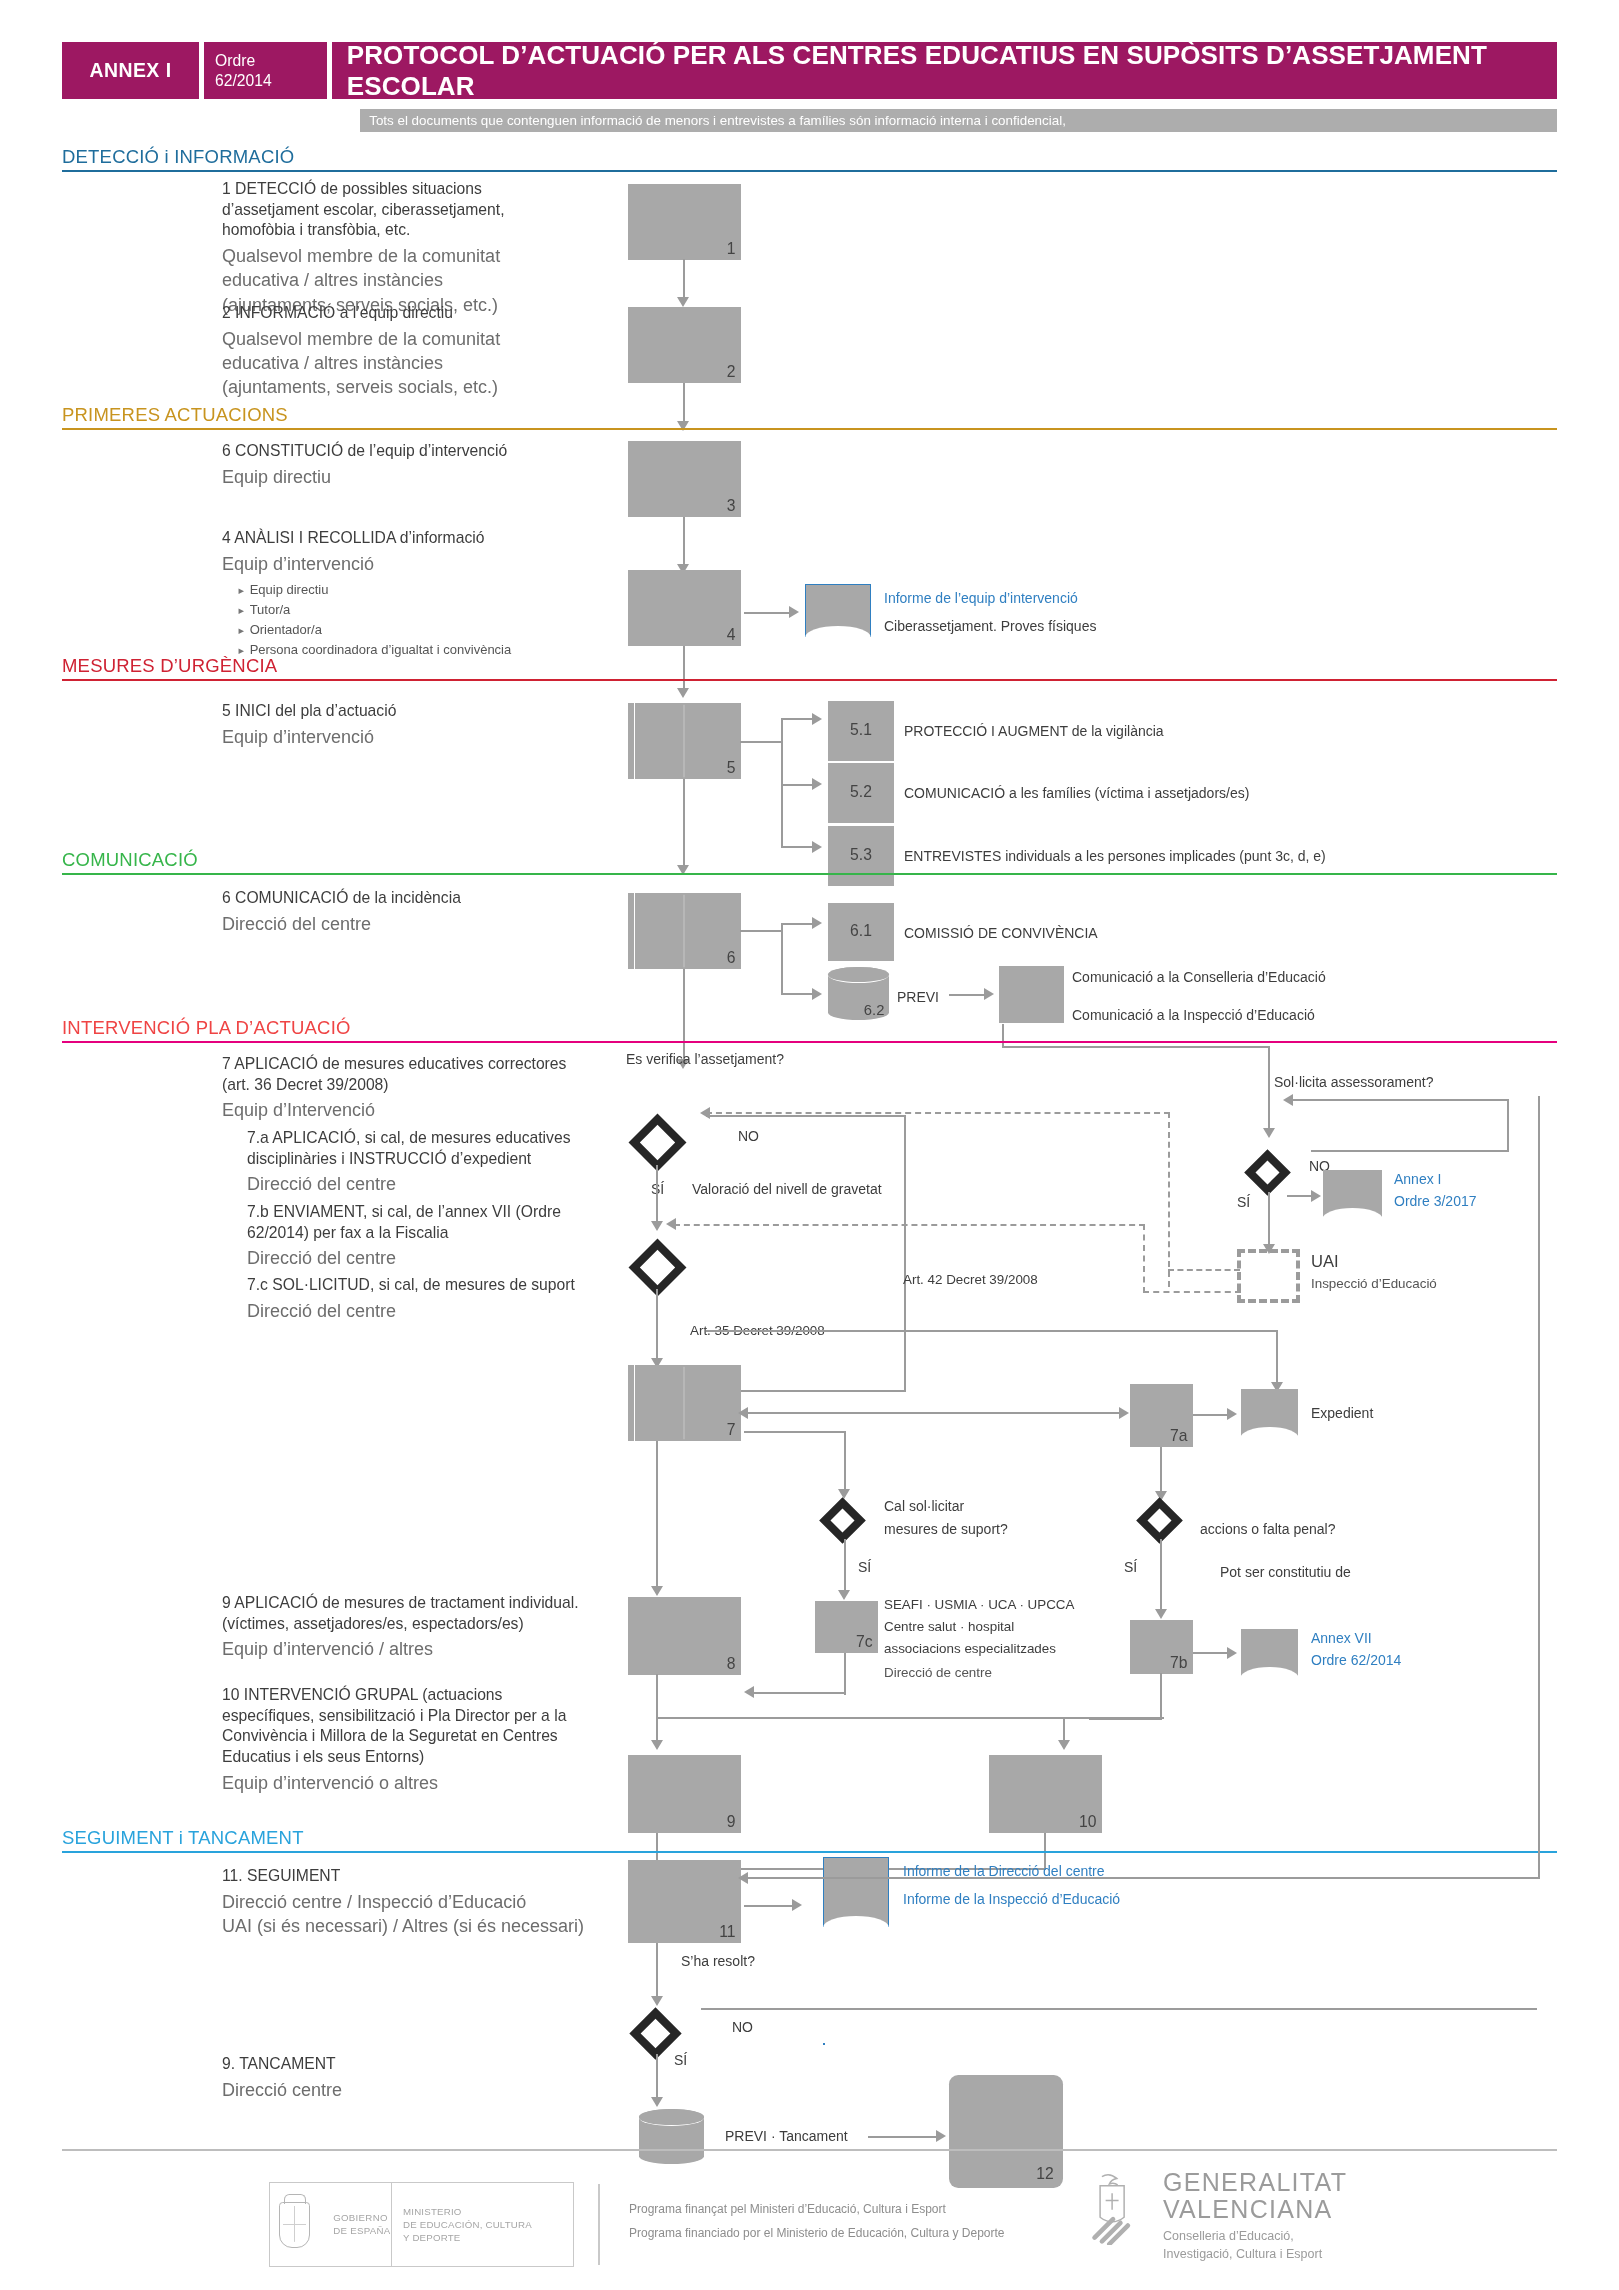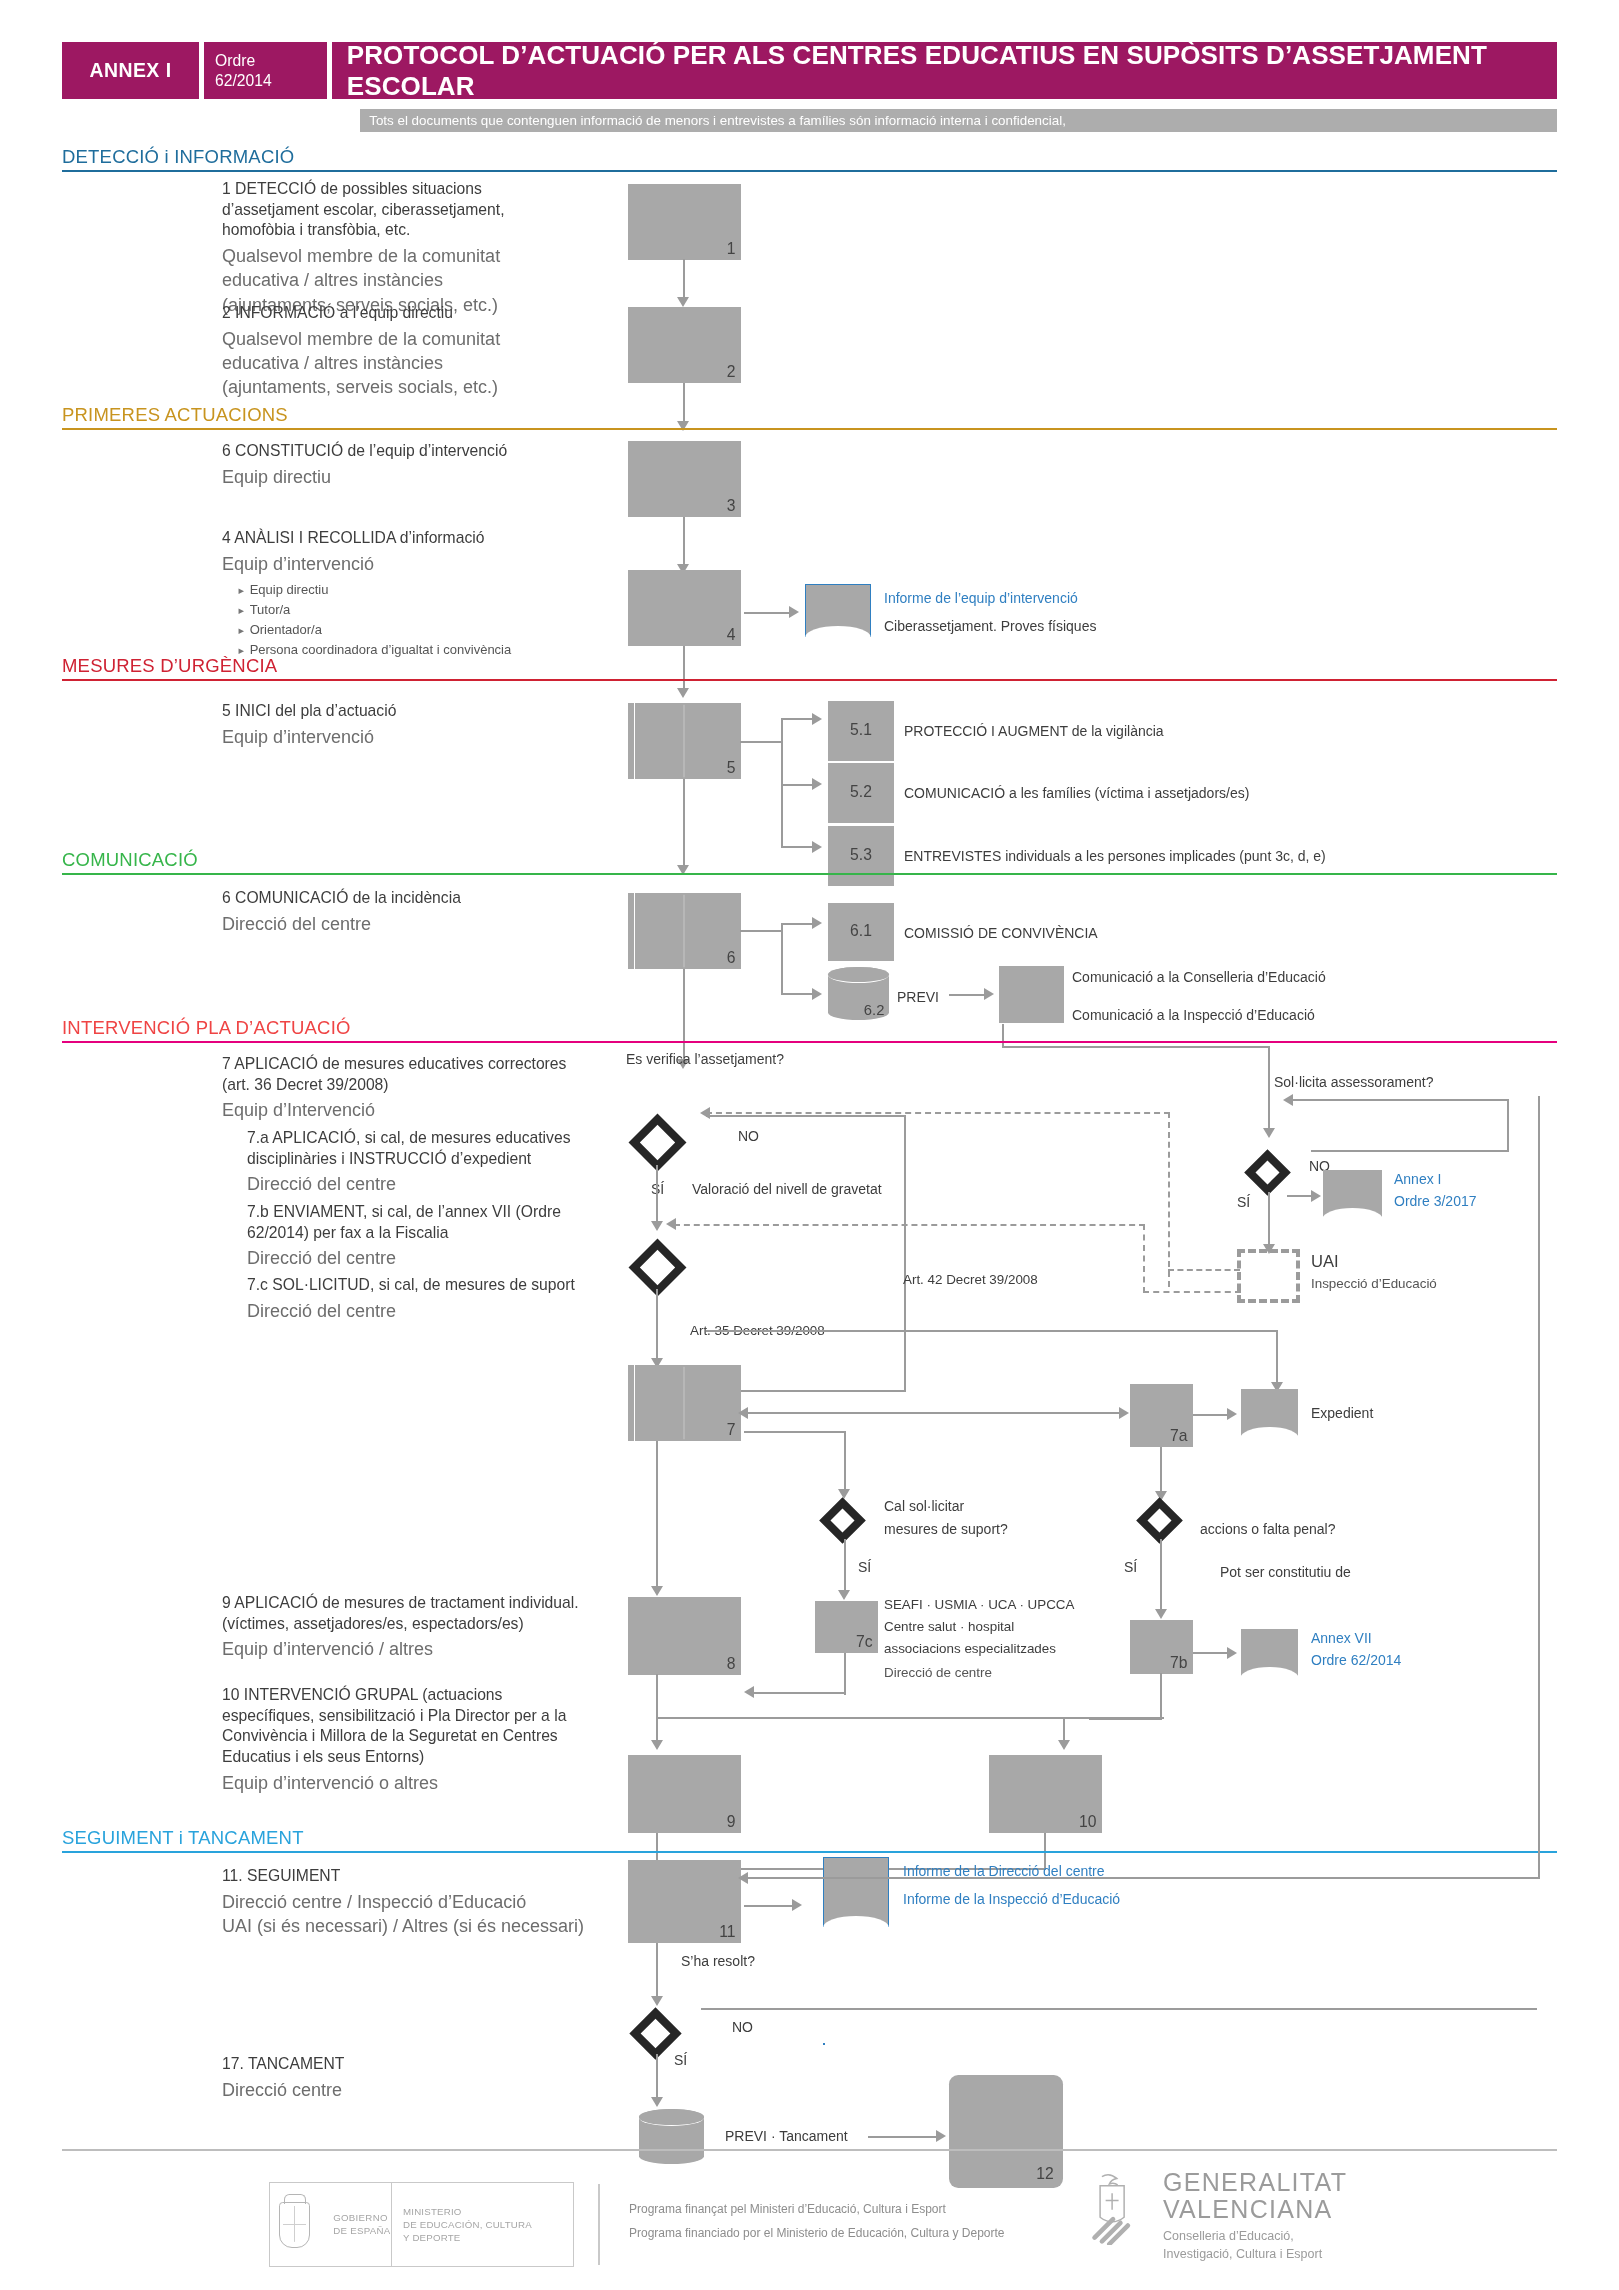--- a/index.html
+++ b/index.html
@@ -503,21 +503,21 @@
   <div class="lab" style="left:681px; top:1952px;">S’ha resolt?</div>
 
   <div class="diamond" style="left:637px; top:2015px; width:37px; height:37px;"></div>
   <div class="lab" style="left:732px; top:2018px;">NO</div>
   <div class="lab" style="left:674px; top:2051px;">SÍ</div>
   <div class="ln h" style="left:701px; top:2008px; width:836px;"></div>
   <div class="ln v" style="left:656px; top:2054px; height:46px;"></div>
   <div class="arr down" style="left:651px; top:2097px;"></div>
 
   <div class="txt" style="left:222px; top:2054px; width:351px;">
-    <div class="t-main">17. TANCAMENT</div>
+    <div class="t-main">9. TANCAMENT</div>
     <div class="t-sub">Direcció centre</div>
   </div>
 
   <div class="cyl" style="left:639px; top:2109px; width:65px; height:55px;">
     <div class="body"></div>
     <div class="top"></div>
   </div>
   <div class="lab" style="left:725px; top:2127px;">PREVI · Tancament</div>
   <div class="ln h" style="left:868px; top:2136px; width:72px;"></div>
   <div class="arr right" style="left:936px; top:2130px;"></div>

